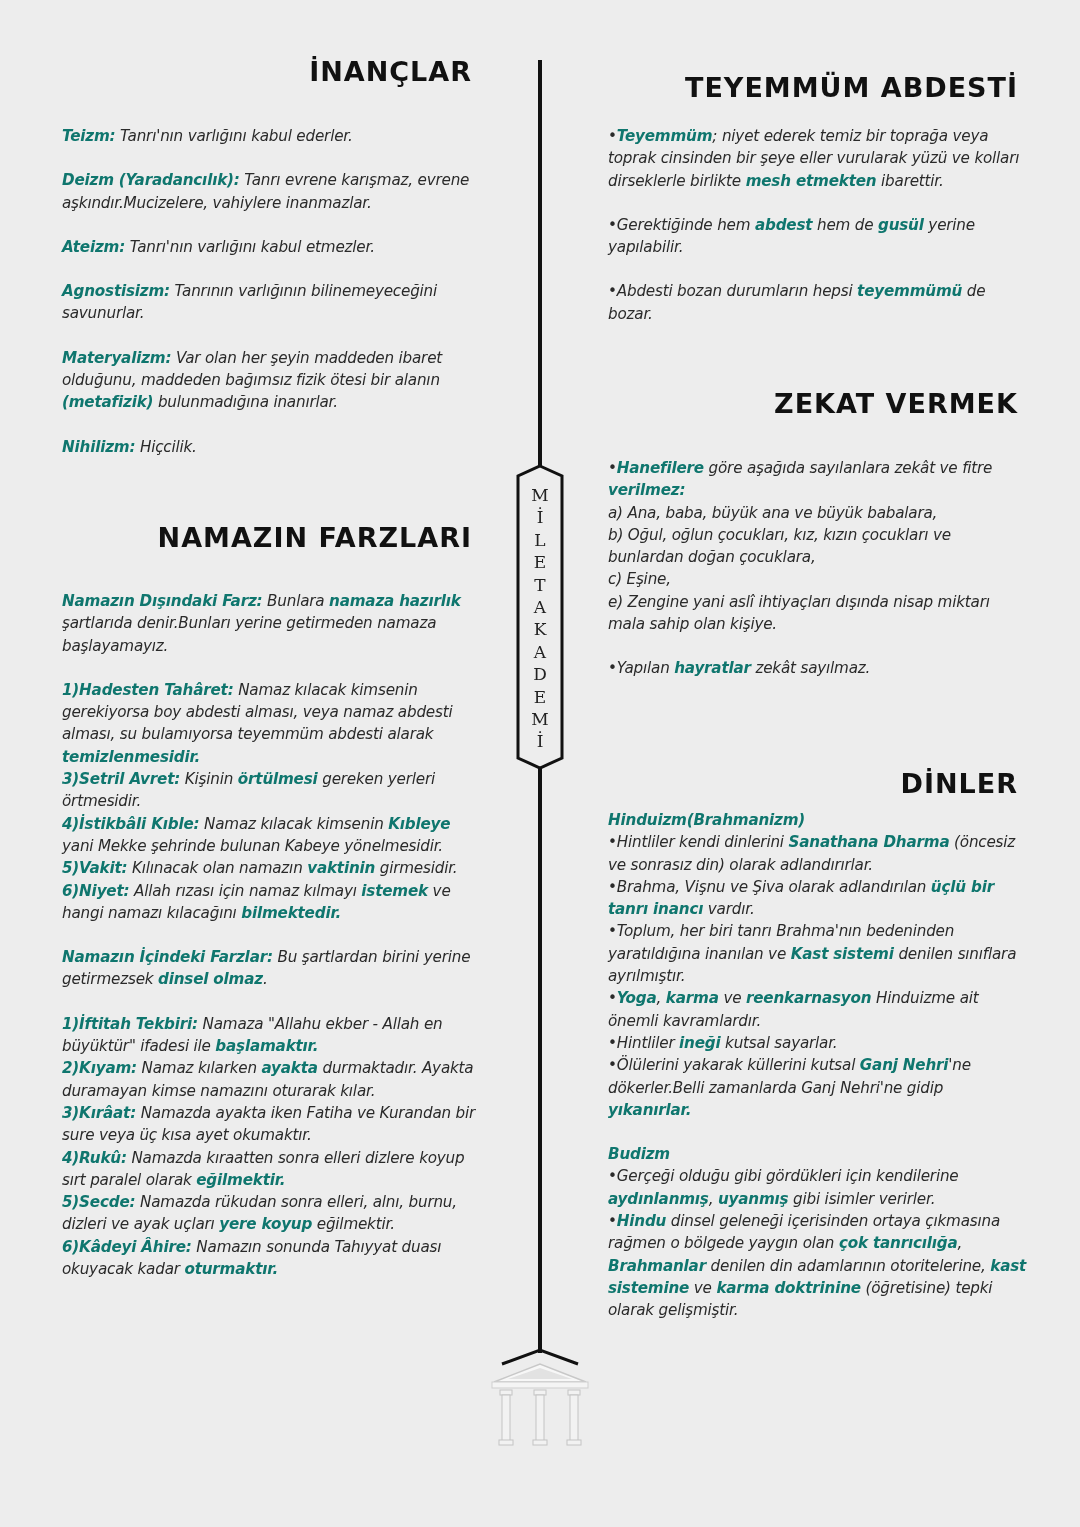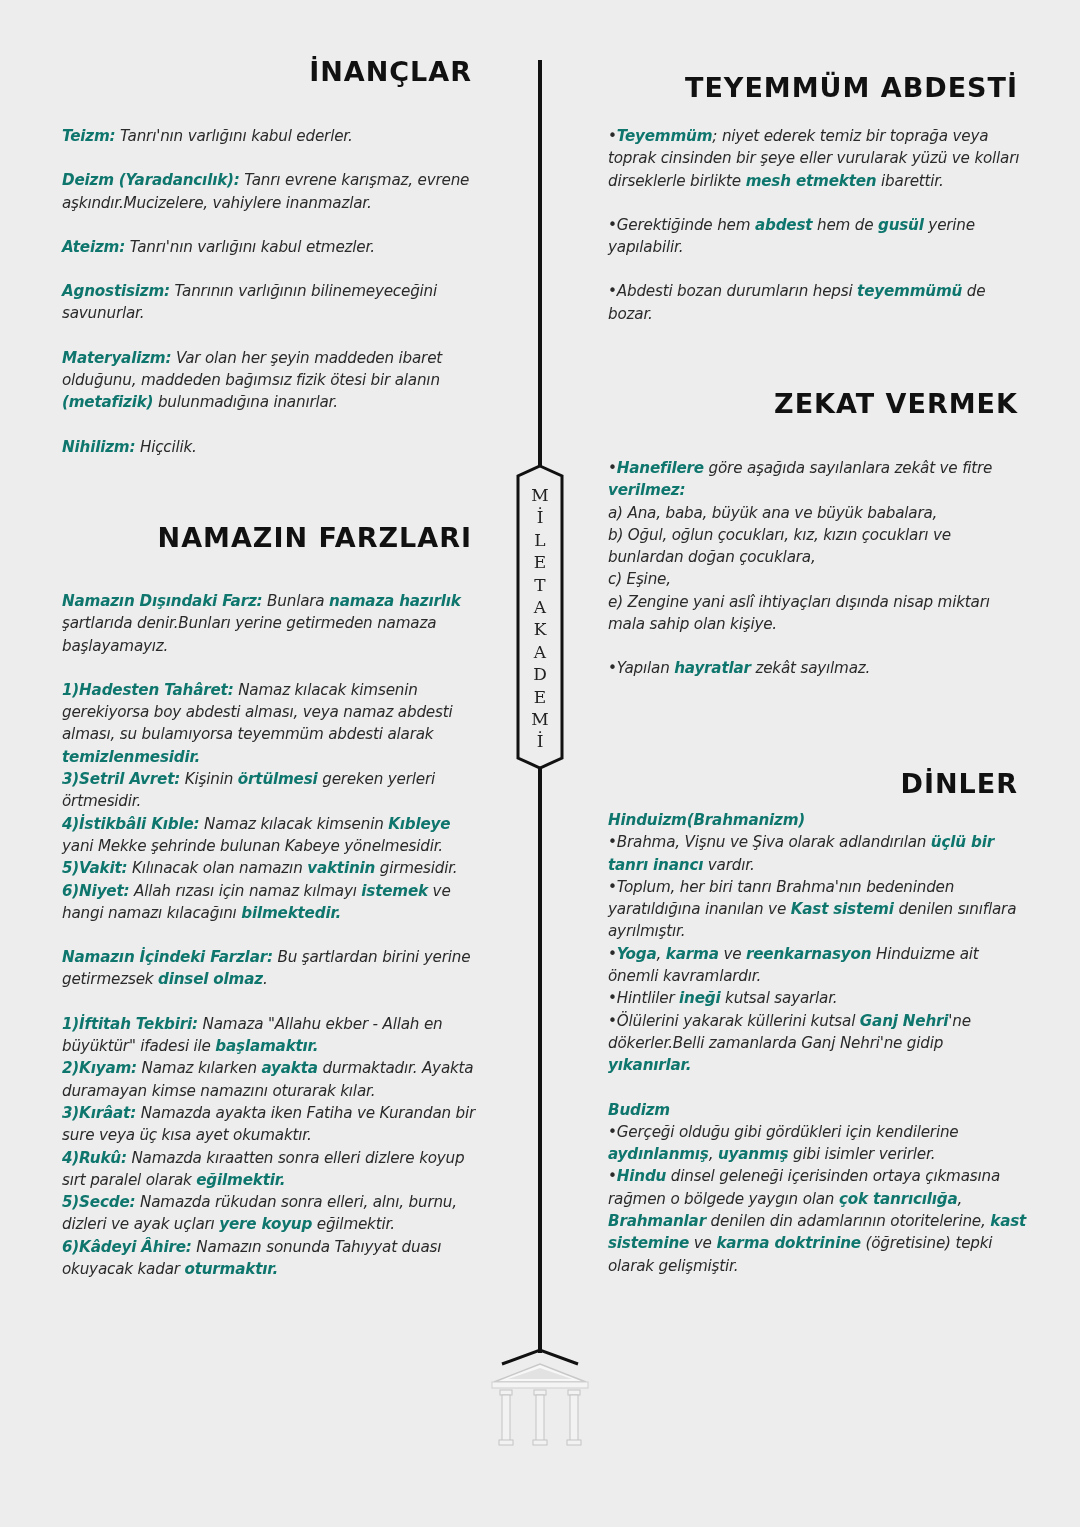--- a/index.html
+++ b/index.html
@@ -187,20 +187,21 @@
     <p>c) Eşine,</p>
     <p>e) Zengine yani aslî ihtiyaçları dışında nisap miktarı mala sahip olan kişiye.</p>
     <div class="gap"></div>
     <p><span>•Yapılan </span><span class="b">hayratlar</span><span> zekât sayılmaz.</span></p>
   </div>
 
   <h1 class="section-title" style="left:0;top:768px;width:410px;">DİNLER</h1>
 
   <div class="block" style="top:809px;">
     <p class="b">Hinduizm(Brahmanizm)</p>
+    <p><span>•Hintliler kendi dinlerini </span><span class="b">Sanathana Dharma</span><span> (öncesiz ve sonrasız din) olarak adlandırırlar.</span></p>
     <p><span>•Brahma, Vişnu ve Şiva olarak adlandırılan </span><span class="b">üçlü bir tanrı inancı</span><span> vardır.</span></p>
     <p><span>•Toplum, her biri tanrı Brahma'nın bedeninden yaratıldığına inanılan ve </span><span class="b">Kast sistemi</span><span> denilen sınıflara ayrılmıştır.</span></p>
     <p><span>•</span><span class="b">Yoga</span><span>, </span><span class="b">karma</span><span> ve </span><span class="b">reenkarnasyon</span><span> Hinduizme ait önemli kavramlardır.</span></p>
     <p><span>•Hintliler </span><span class="b">ineği</span><span> kutsal sayarlar.</span></p>
     <p><span>•Ölülerini yakarak küllerini kutsal </span><span class="b">Ganj Nehri</span><span>'ne dökerler.Belli zamanlarda Ganj Nehri'ne gidip </span><span class="b">yıkanırlar.</span></p>
     <div class="gap"></div>
     <p class="b">Budizm</p>
     <p><span>•Gerçeği olduğu gibi gördükleri için kendilerine </span><span class="b">aydınlanmış</span><span>, </span><span class="b">uyanmış</span><span> gibi isimler verirler.</span></p>
     <p><span>•</span><span class="b">Hindu</span><span> dinsel geleneği içerisinden ortaya çıkmasına rağmen o bölgede yaygın olan </span><span class="b">çok tanrıcılığa</span><span>, </span><span class="b">Brahmanlar</span><span> denilen din adamlarının otoritelerine, </span><span class="b">kast sistemine</span><span> ve </span><span class="b">karma doktrinine</span><span> (öğretisine) tepki olarak gelişmiştir.</span></p>
   </div>

